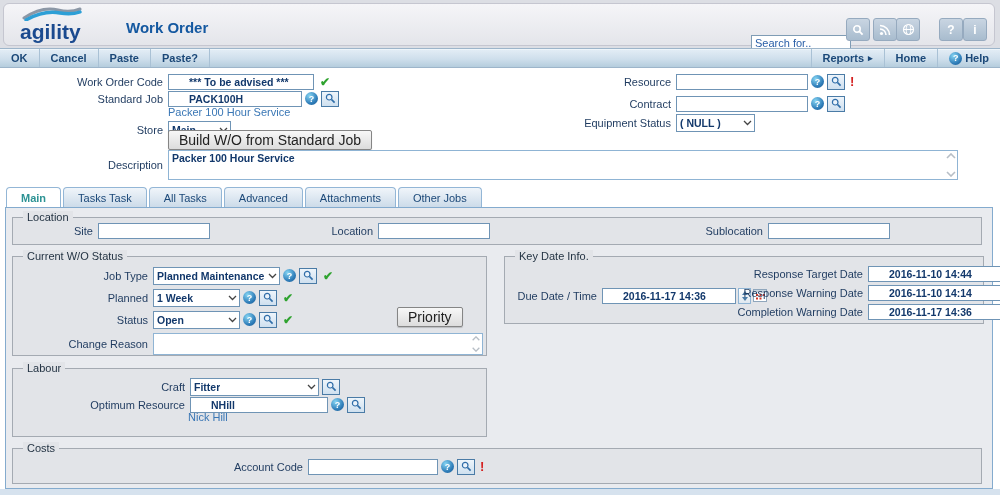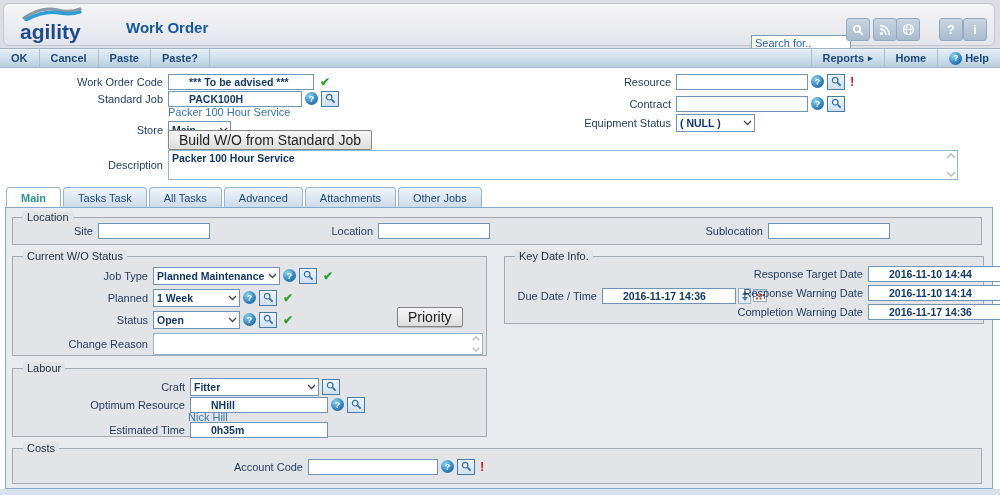--- a/index.html
+++ b/index.html
@@ -425,24 +425,20 @@
       <span class="qicon">?</span>
       <span class="lkp">
         <svg width="11" height="11" viewBox="0 0 11 11">
             <circle cx="4.2" cy="4.2" r="2.8" fill="#eaf3fb" stroke="#2f6da8" stroke-width="1.2"></circle>
             <line x1="6.4" y1="6.4" x2="9.6" y2="9.6" stroke="#2f6da8" stroke-width="1.6"></line>
           </svg>
       </span>
     </div>
     <div class="sublink" style="top:42px;left:175px">Nick Hill</div>
 
-    <div class="row" style="top:52px;left:0">
-      <div class="lbl" style="width:172px">Estimated Time</div>
-      <input class="inp" style="width: 96px;" value="0h35m">
-    </div>
   </div>
 
   <div class="fs" style="left:6px;top:240px;width:968px;height:34px">
     <span class="legend">Costs</span>
     <div class="row" style="top:9px;left:0">
       <div class="lbl" style="width:290px">Account Code</div>
       <input class="inp" style="width: 88px;" value="">
       <span class="qicon">?</span>
       <span class="lkp">
         <svg width="11" height="11" viewBox="0 0 11 11">

